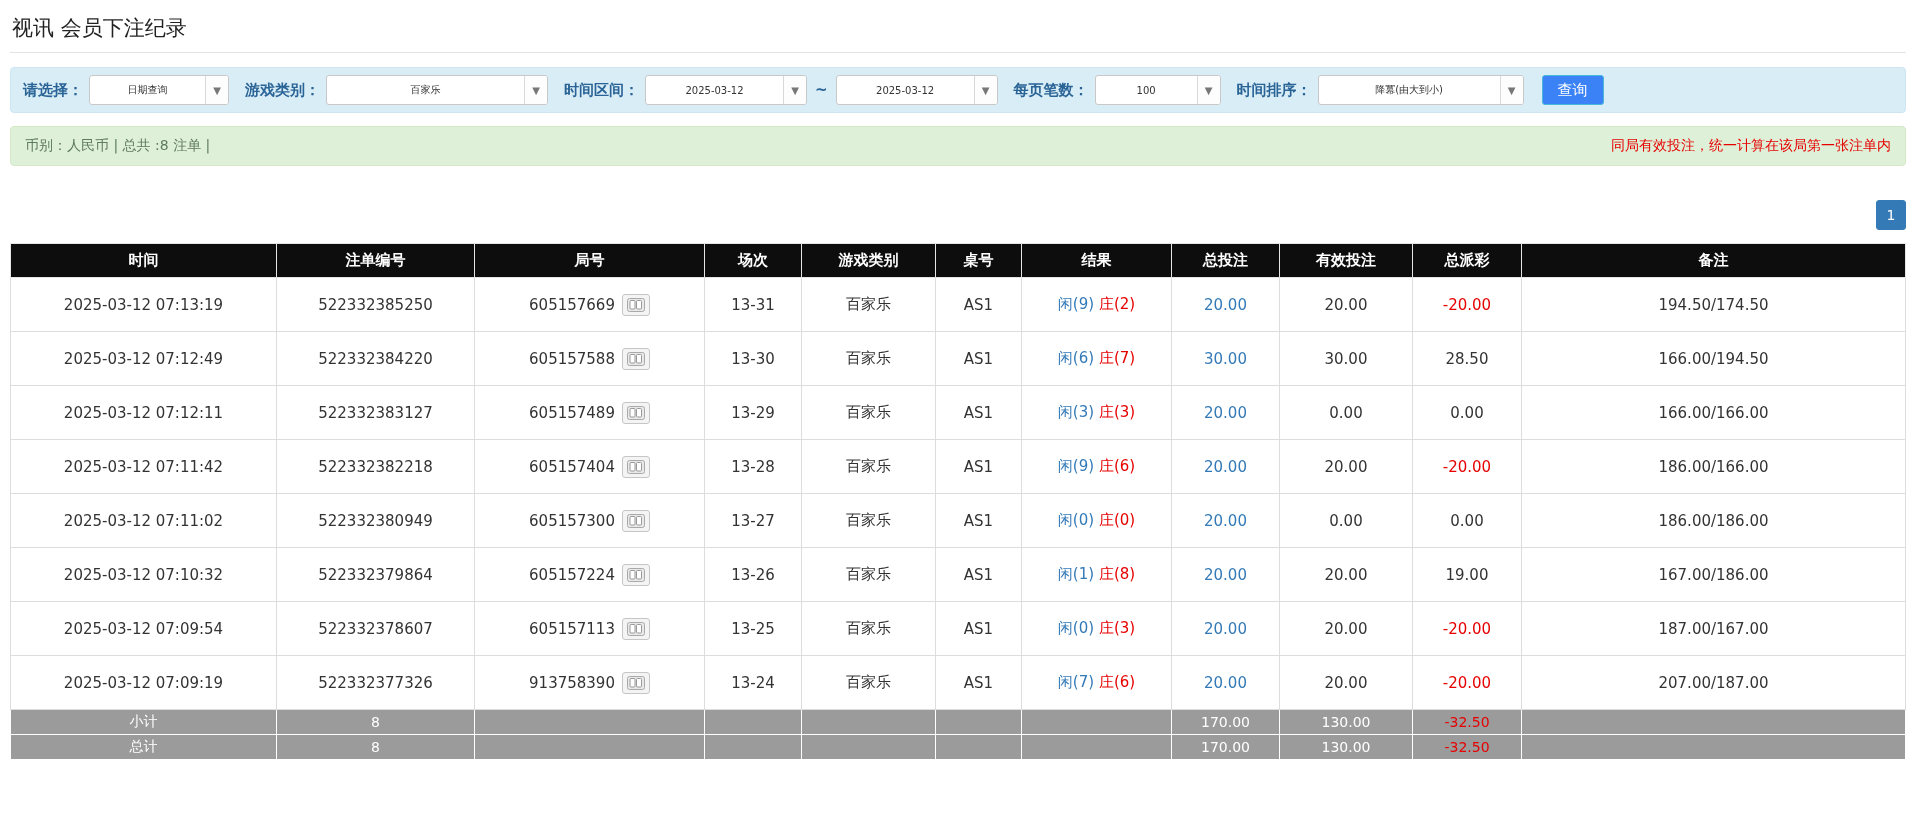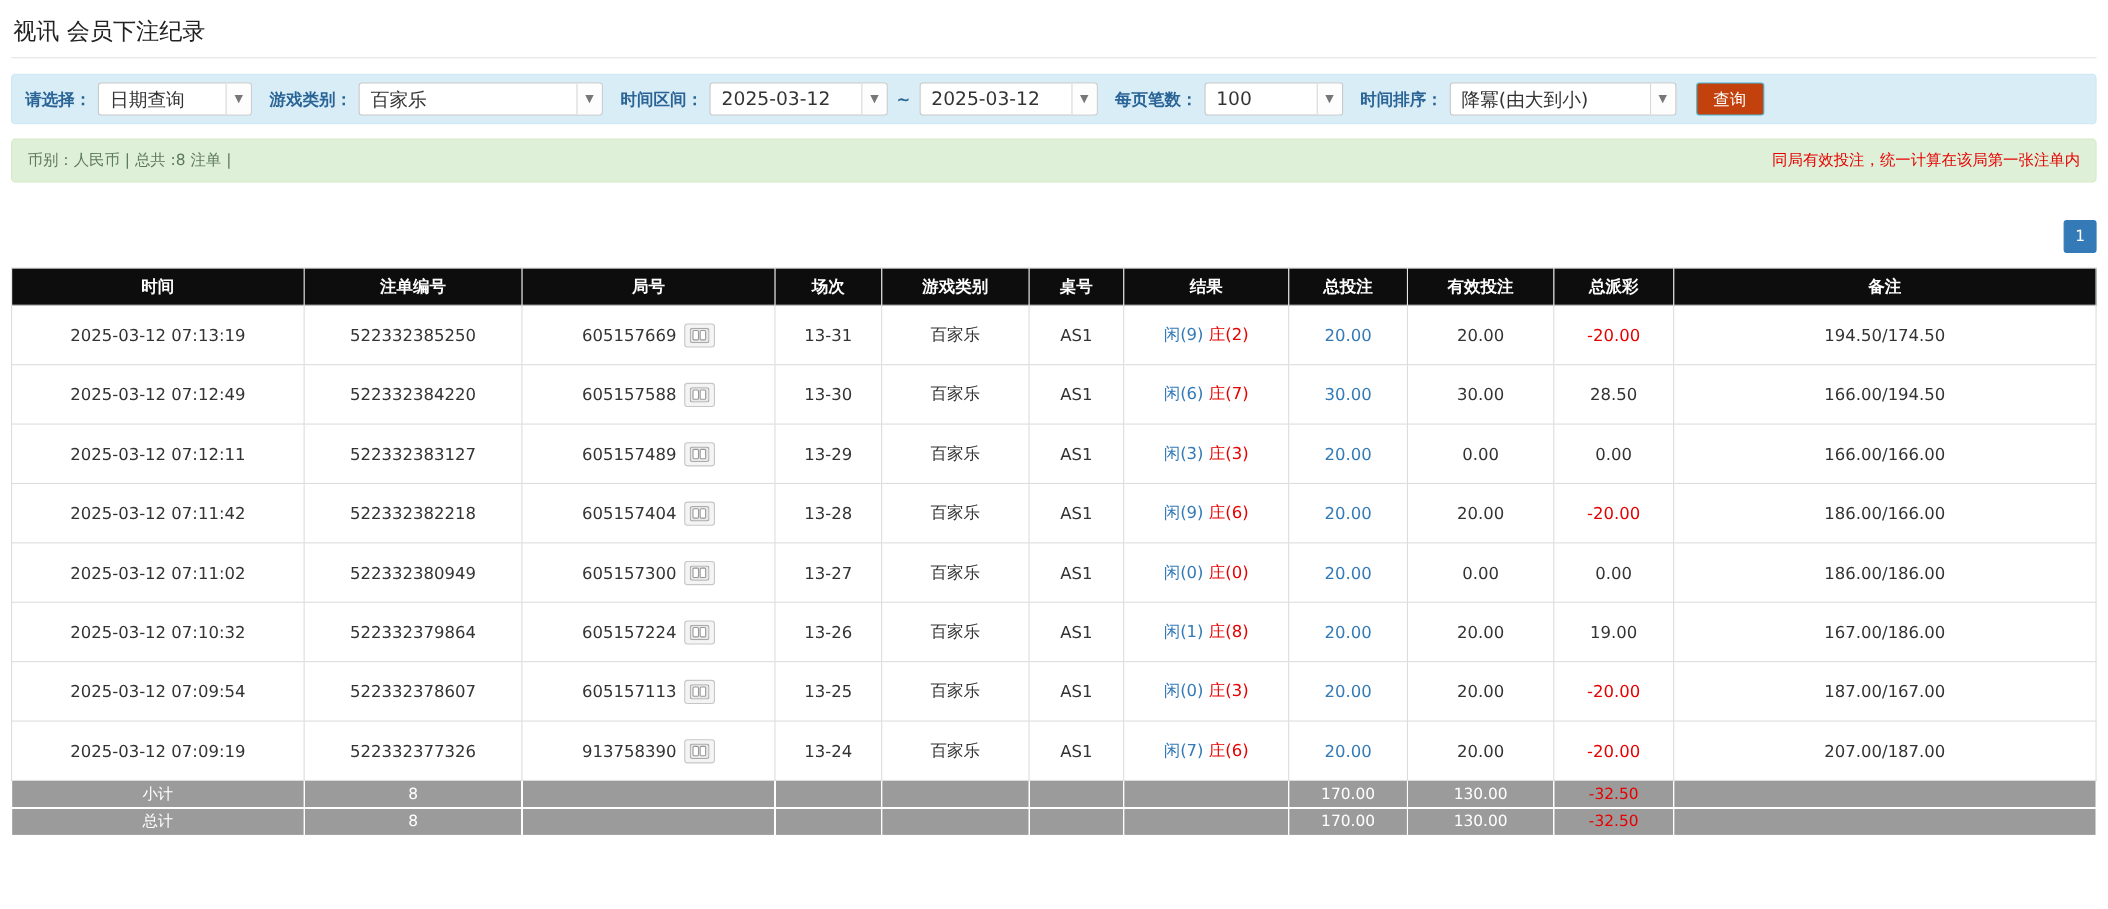--- a/index.html
+++ b/index.html
@@ -20,31 +20,31 @@
     padding: 7px 10px; display: flex; align-items: center; gap: 6px;
     font-size: 15px; white-space: nowrap;
   }
   .flabel { color: #2a6496; font-weight: bold; margin-left: 10px; }
   .flabel:first-child { margin-left: 2px; }
   .combo {
     display: inline-flex; align-items: center; height: 30px;
     background: #fff; border: 1px solid #c8c8c8; border-radius: 3px;
     overflow: hidden; cursor: pointer;
   }
-  .combo-text { padding: 0 10px; font-size: 17px; color: #333; flex: 1; text-align: left; }
+  .combo-text { padding: 0 10px; font-size: 10px; color: #333; flex: 1; text-align: center; }
   .combo-caret {
     width: 23px; align-self: stretch; display: flex; align-items: center; justify-content: center;
     border-left: 1px solid #d8d8d8; color: #777; font-size: 10px; background: #fdfdfd;
   }
   .w-query { width: 140px; } .w-game { width: 222px; } .w-date { width: 162px; }
   .w-size { width: 126px; } .w-sort { width: 206px; }
   .tilde { color: #2a6496; font-weight: bold; padding: 0 2px; }
   .search-btn {
     margin-left: 12px; height: 30px; padding: 0 15px;
-    background: #c2410c; border: 1px solid #46b8da; color: #fff;
+    background: #3b82f6; border: 1px solid #46b8da; color: #fff;
     border-radius: 3px; font-size: 15px; cursor: pointer;
     font-family: inherit;
   }
 
   
   .summary-bar {
     margin-top: 13px; background: #dff0d8; border: 1px solid #d6e9c6; border-radius: 4px;
     padding: 10px 14px; display: flex; justify-content: space-between; align-items: center;
     font-size: 14px;
   }

